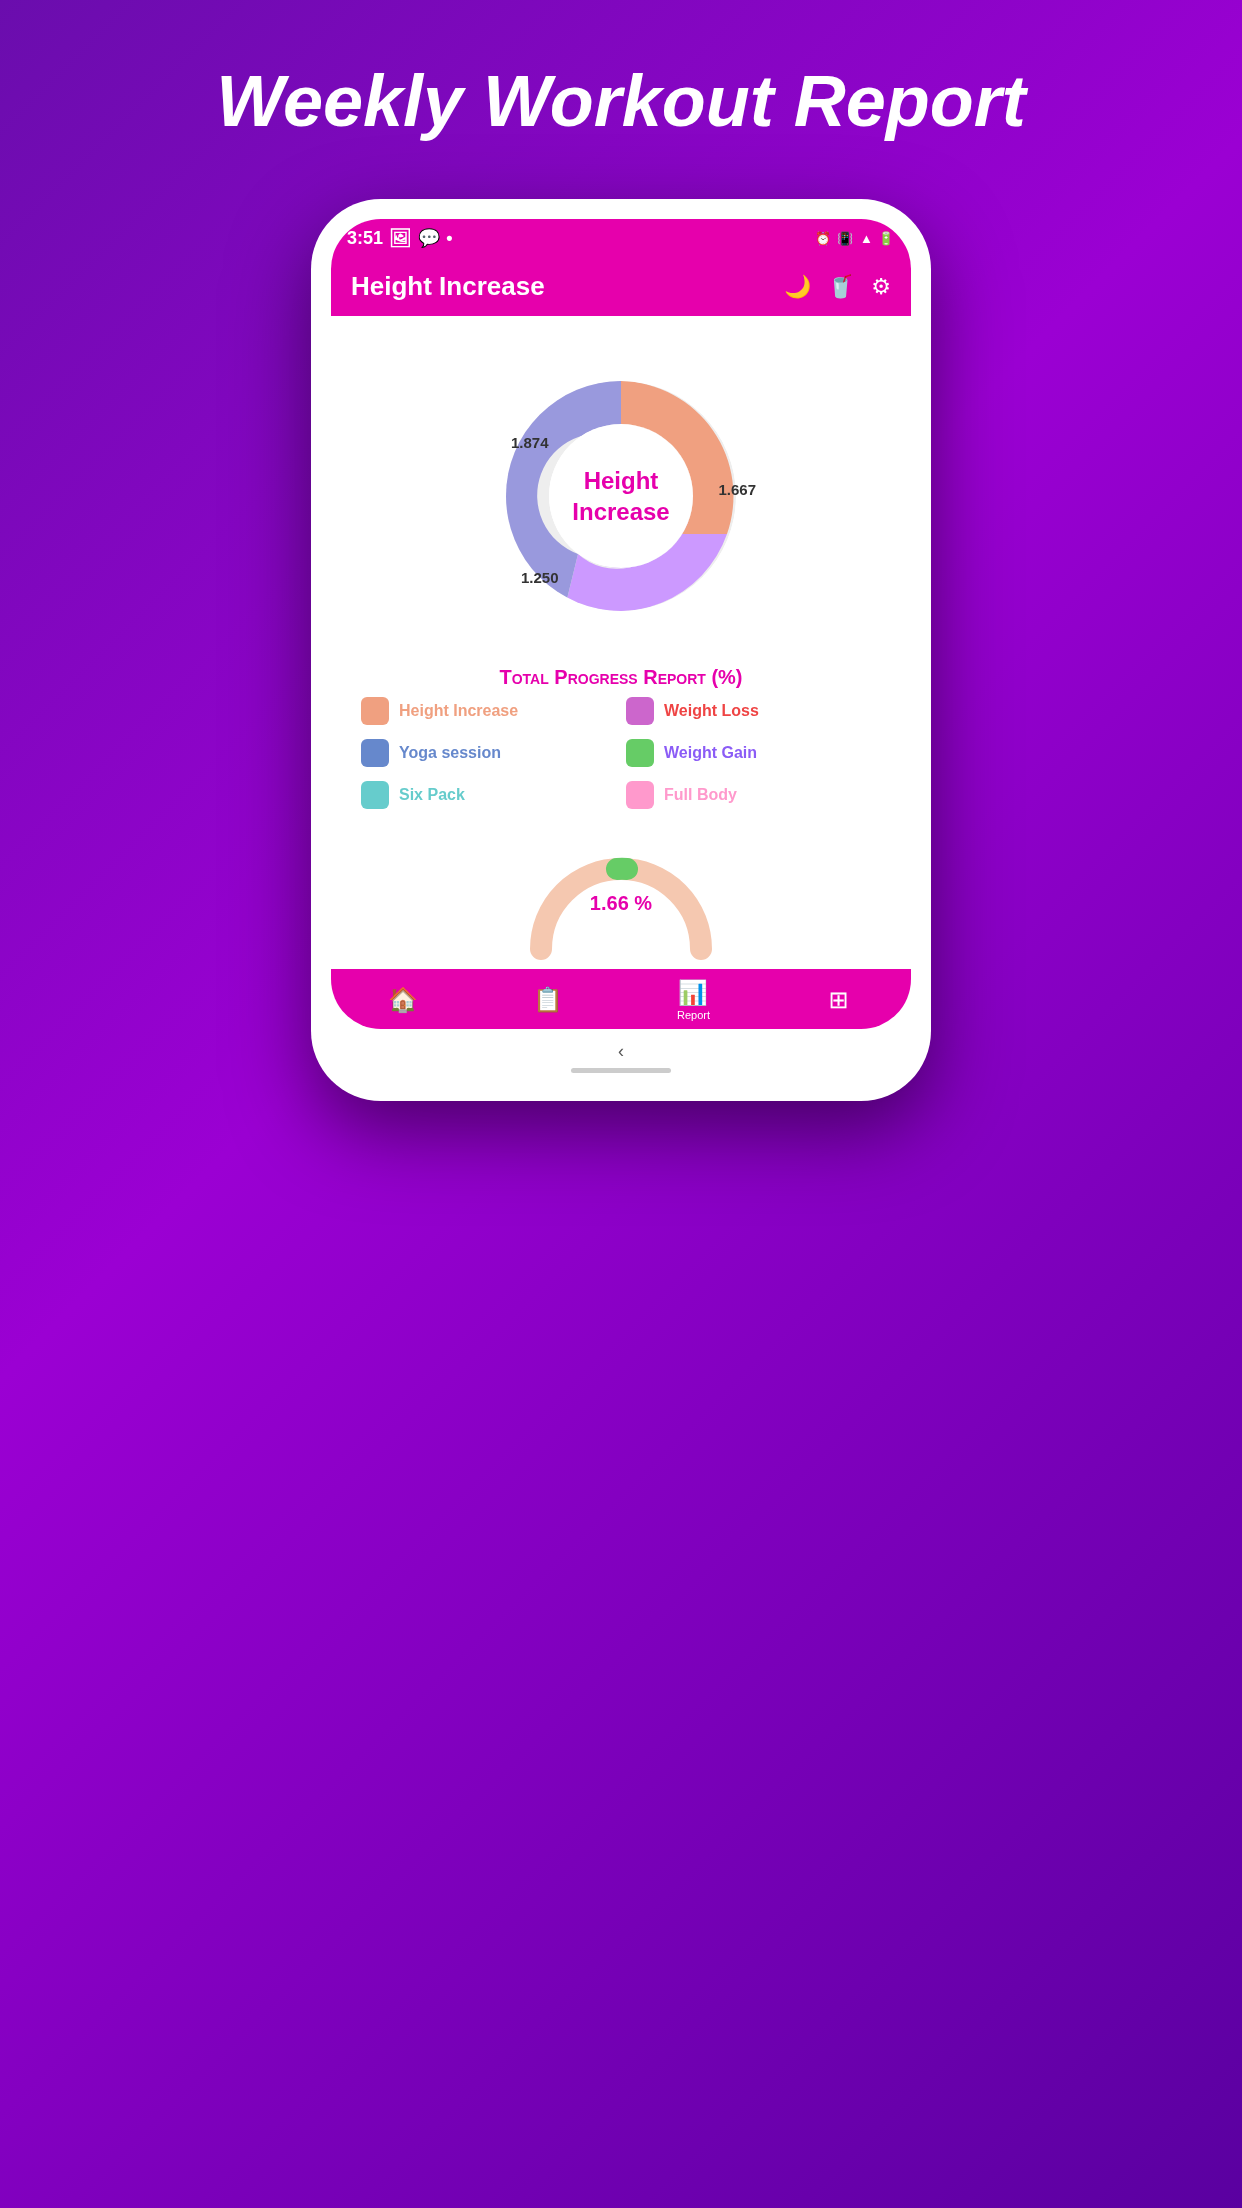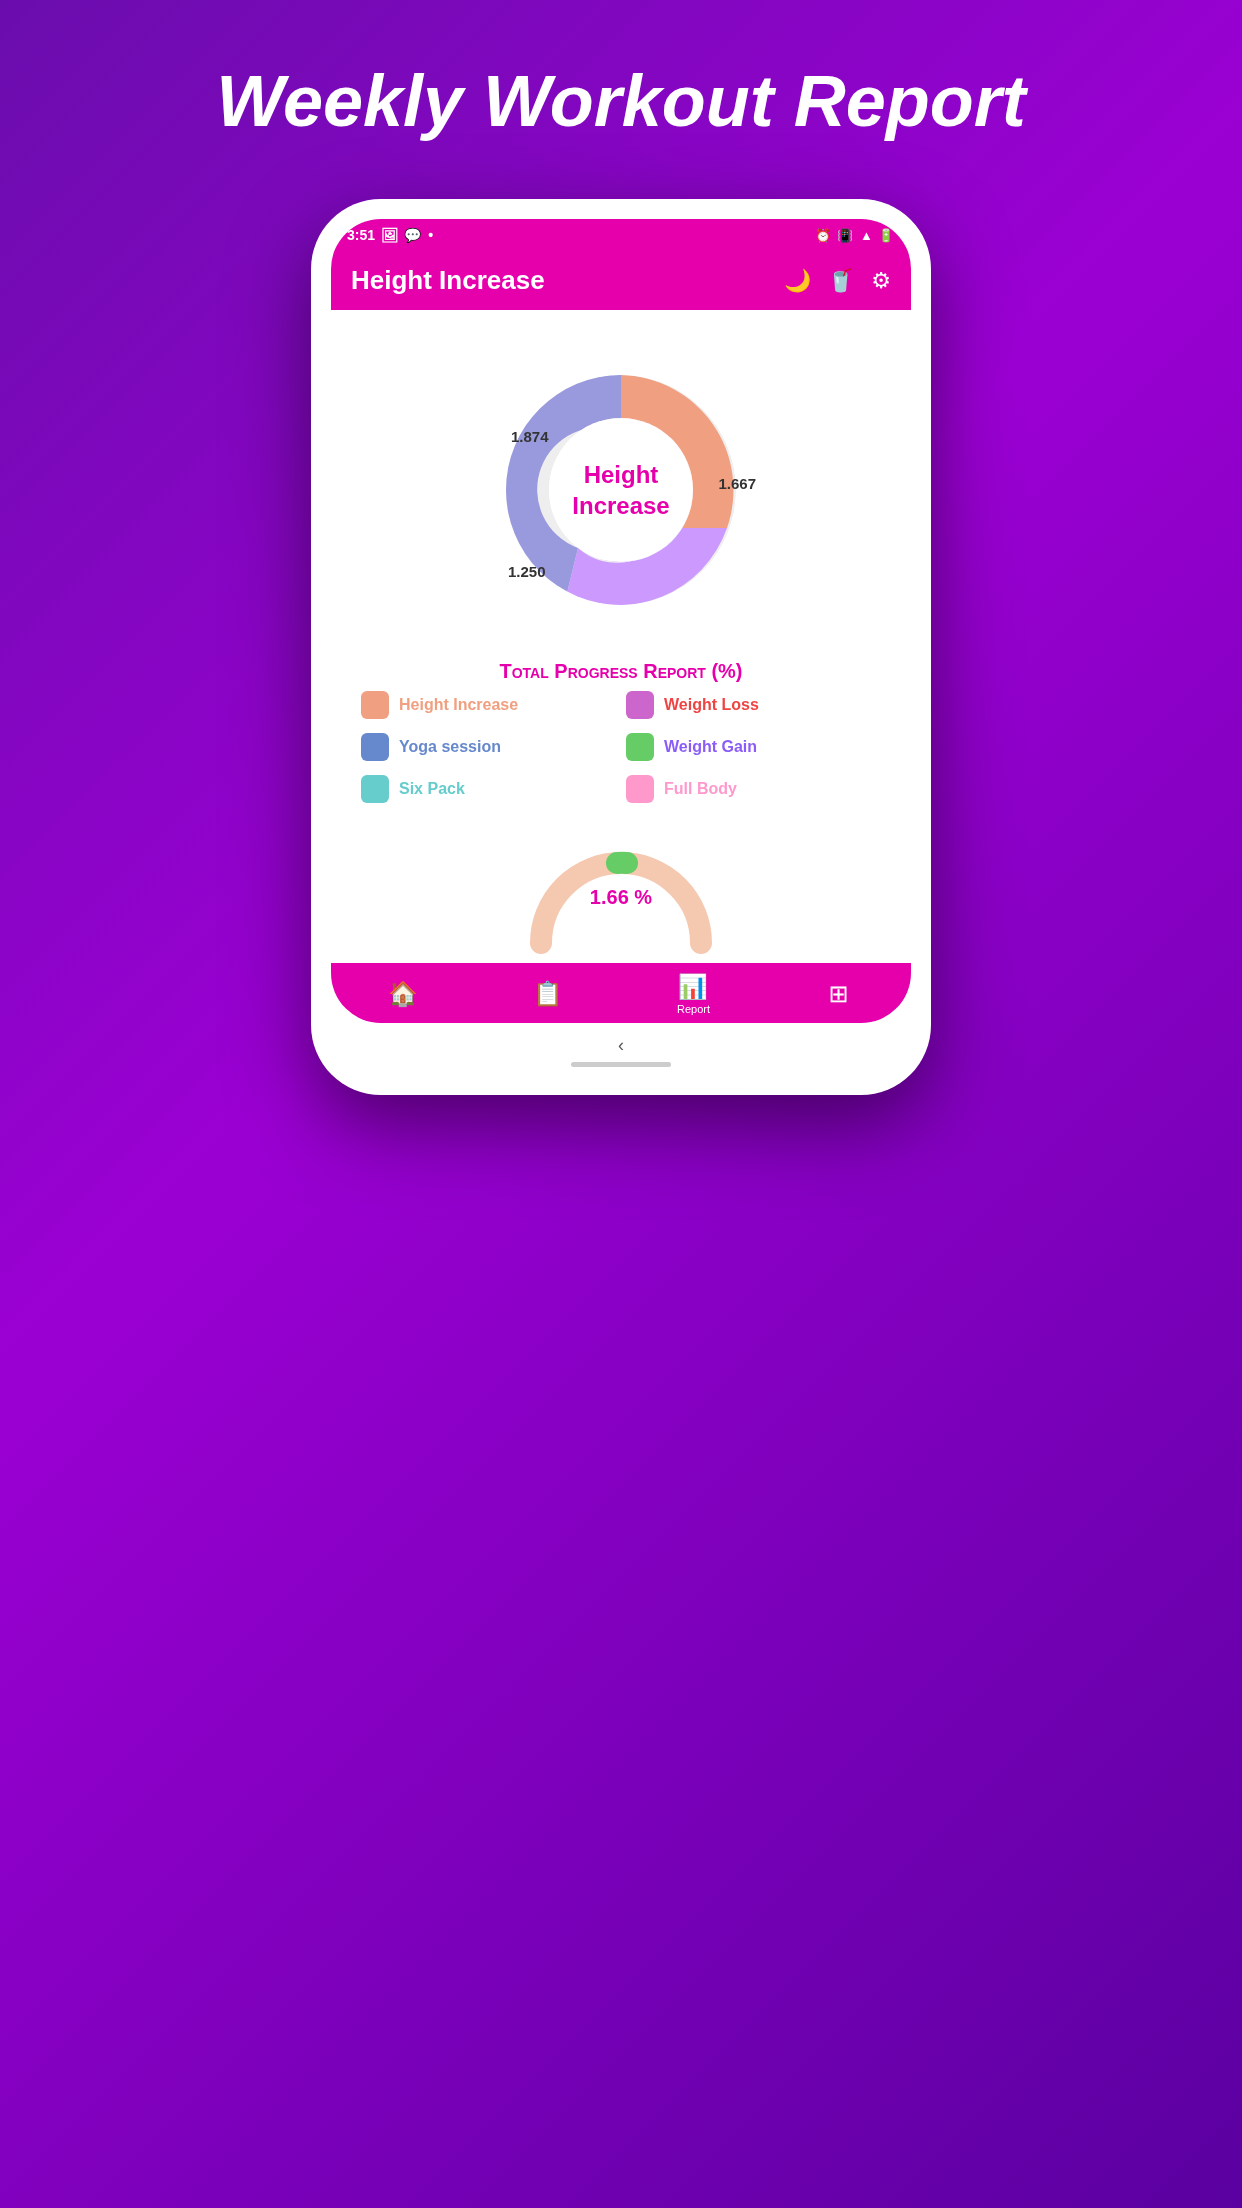--- a/index.html
+++ b/index.html
@@ -46,21 +46,21 @@
       display: flex;
       justify-content: space-between;
       align-items: center;
       padding: 8px 16px;
       font-size: 14px;
     }
     .status-left {
       display: flex;
       align-items: center;
       gap: 6px;
-      font-size: 14px;
+      font-size: 18px;
       font-weight: bold;
     }
     .status-right {
       display: flex;
       align-items: center;
       gap: 6px;
       font-size: 13px;
     }
 
     
@@ -282,21 +282,21 @@
           <path d="M256,188 A115,115 0 0,1 96,253 L107,208 A59,59 0 0,0 200,188 Z" fill="#cc99ff" mask="url(#donut-mask)"></path>
 
           <path d="M96,253 A115,115 0 0,1 150,35 L150,91 A59,59 0 0,0 107,208 Z" fill="#9999dd" mask="url(#donut-mask)"></path>
 
           <circle cx="150" cy="150" r="72" fill="white"></circle>
         </svg>
 
         <div style="position:absolute; width:300px; height:300px; top:0; left:50%; transform:translateX(-50%);">
           <span class="chart-label" style="top:88px; left:40px;">1.874</span>
           <span class="chart-label" style="top:135px; right:15px;text-align:right;">1.667</span>
-          <span class="chart-label" style="bottom:60px; left:37px;">1.250</span>
+          <span class="chart-label" style="bottom:60px; left:50px;">1.250</span>
         </div>
 
         <div class="donut-center-text">
           <div>Height</div>
           <div>Increase</div>
         </div>
       </div>
 
       <div class="section-title">Total Progress Report (%)</div>
 

